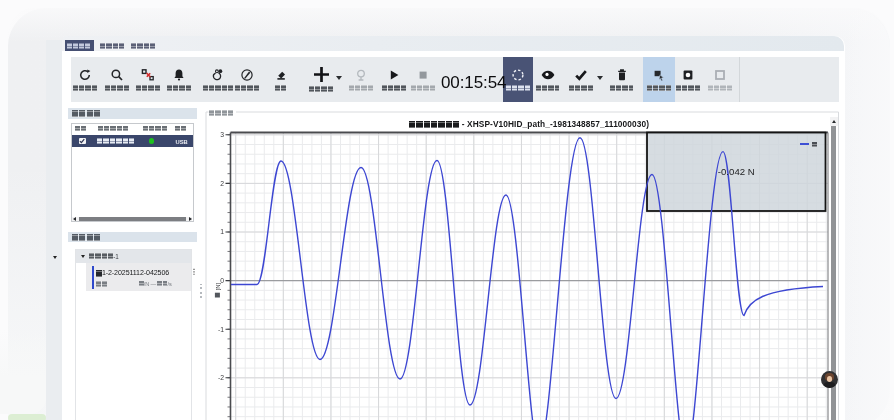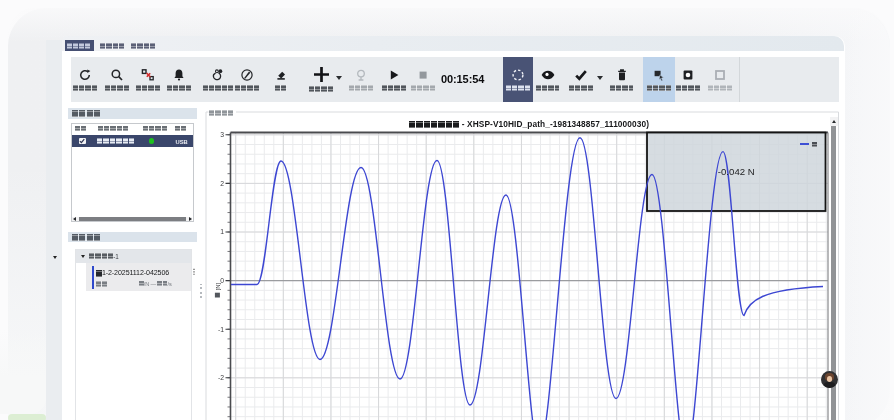--- a/index.html
+++ b/index.html
@@ -12,21 +12,21 @@
 .whitec{position:absolute;left:0;top:330px;width:46px;height:84px;border-radius:0 0 16px 0;background:linear-gradient(180deg,rgba(247,248,248,0),#f7f8f8 55%)}
 .lstrip{position:absolute;left:46px;top:40px;width:16px;height:380px;background:#eaedf0}
 .win{position:absolute;left:62px;top:36px;width:783px;height:384px;background:#fff;border-radius:8px 10px 0 0}
 
 .tabs{position:absolute;left:62px;top:36px;width:781.5px;height:15.2px;border-radius:6px 10px 0 0;background:linear-gradient(90deg,#eff1f4,#e9edf1 40%,#e3e9ee)}
 .tab-act{position:absolute;left:64.5px;top:40.3px;width:29px;height:11px;background:#454f72;display:flex;align-items:center;justify-content:center}
 
 .tbar{position:absolute;left:71px;top:56.5px;width:768px;height:45.5px;background:#e8ebee}
 .tbtn{position:absolute;top:56.5px;height:45.5px;display:flex;flex-direction:column;align-items:center;justify-content:center;gap:3px}
 .tlab{height:6.2px;line-height:6.2px}
-.time{position:absolute;left:441px;top:72.5px;width:56px;height:18px;font-weight:bold;font-size:11px;letter-spacing:-.1px;color:#0c0c0e}
+.time{position:absolute;left:441px;top:72.5px;width:56px;height:18px;font-weight:normal;font-size:17px;letter-spacing:-.1px;color:#0c0c0e}
 
 .phead{position:absolute;left:68px;width:129px;height:10.7px;background:#dbe3eb;display:flex;align-items:center}
 .table{position:absolute;left:71px;top:122.5px;width:123px;height:99px;background:#fff;border:1px solid #c6c9cd}
 .selrow{position:absolute;left:71.8px;top:135px;width:121.4px;height:12px;background:#3a466b}
 .card2{position:absolute;left:75px;top:249px;width:116.5px;height:171px;background:#fff;border:1px solid #e2e4e7;border-bottom:none}
 .ghead{position:absolute;left:75.5px;top:250px;width:115.5px;height:12.5px;background:#e3e6ea;display:flex;align-items:center}
 .item{position:absolute;left:86px;top:262.5px;width:104.5px;height:28.5px;background:#ebebed}
 
 .ctitle{position:absolute;top:119px;left:230px;width:598px;text-align:center;font-weight:bold;font-size:8.3px;color:#17181a;letter-spacing:.1px}
 .obox{position:absolute;left:647px;top:132.5px;width:178.5px;height:78.5px;display:flex;align-items:center;justify-content:center;font-size:9.6px;color:#1c1c1e}

